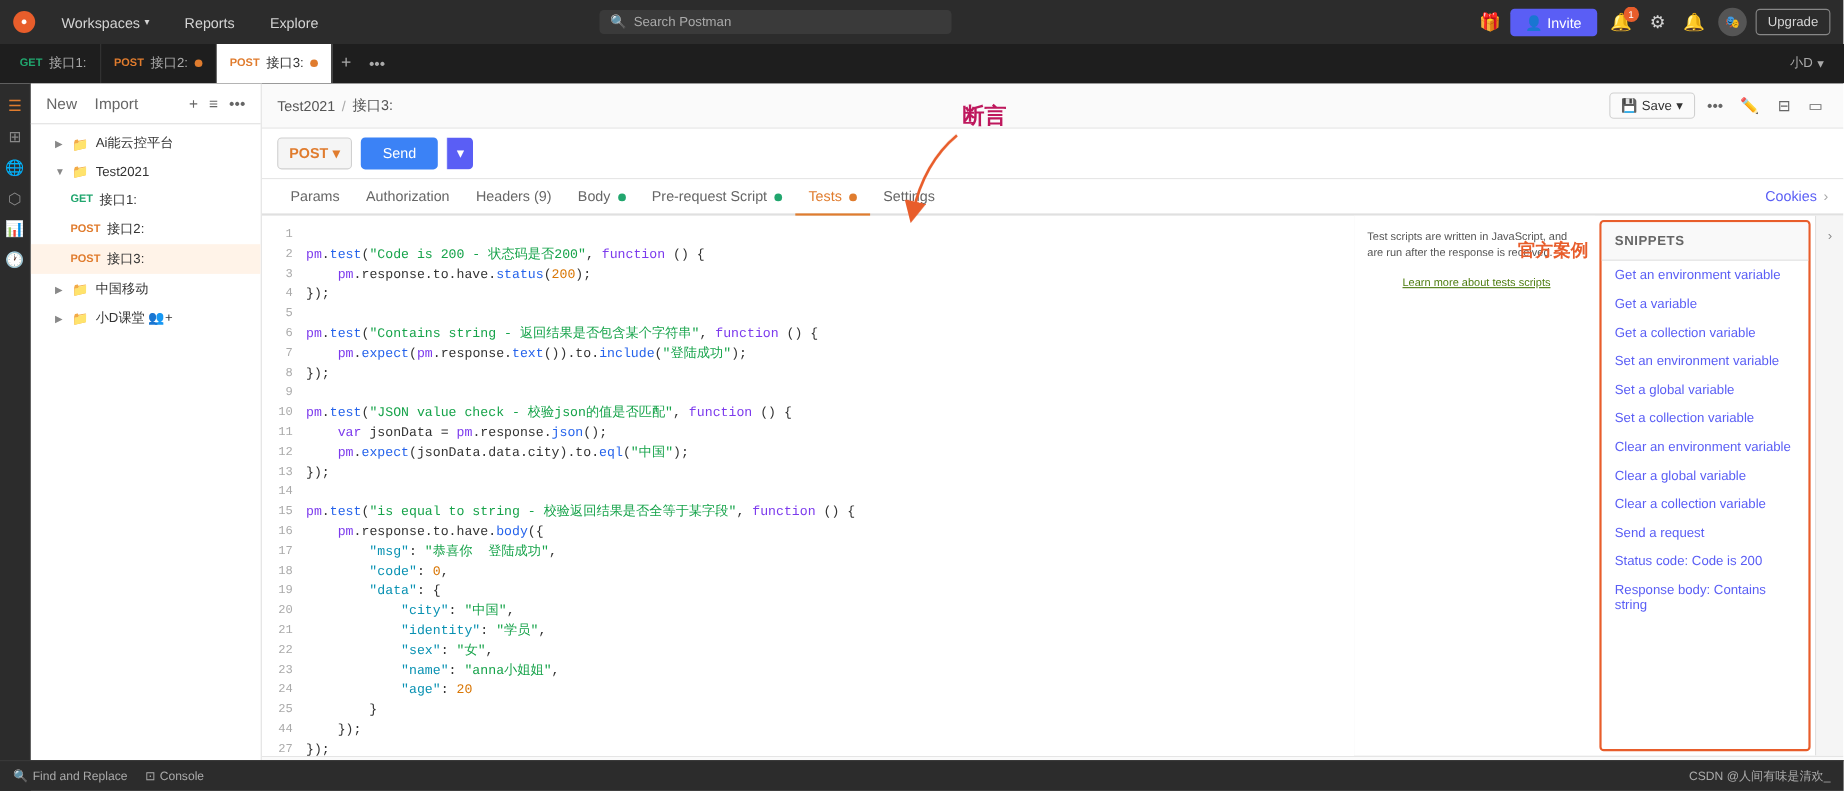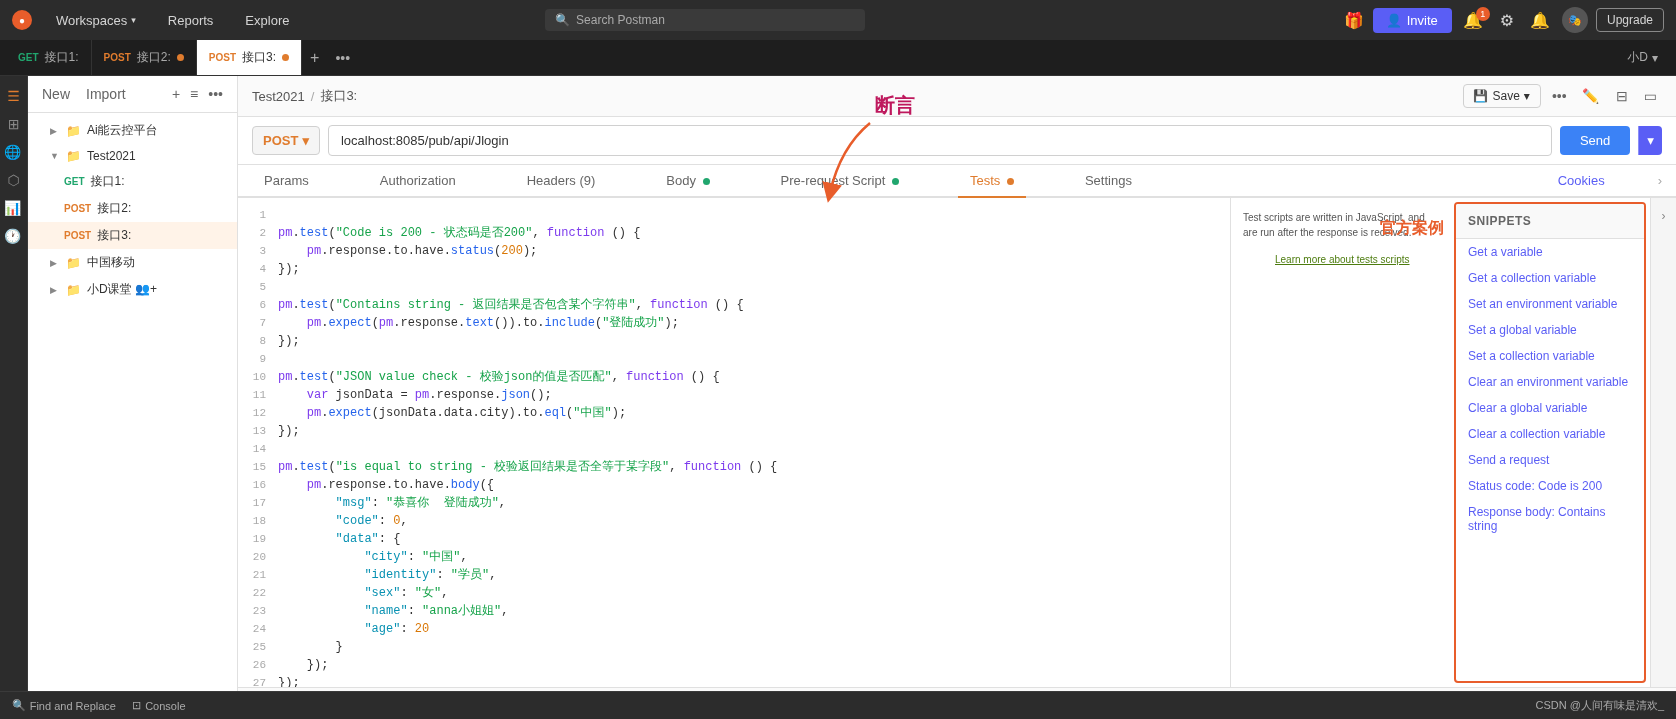--- a/index.html
+++ b/index.html
@@ -67,21 +67,21 @@
     .breadcrumb-icon-btn { background: none; border: none; cursor: pointer; color: #666; font-size: 14px; padding: 3px 5px; border-radius: 3px; }
 
     
     .url-bar { display: flex; align-items: center; padding: 8px 14px; gap: 8px; border-bottom: 1px solid #e0e0e0; background: #fff; }
     .method-select { background: #f5f5f5; border: 1px solid #d0d0d0; padding: 6px 10px; border-radius: 4px; cursor: pointer; font-size: 13px; font-weight: bold; color: #e07c2e; display: flex; align-items: center; gap: 4px; }
     .url-input { flex: 1; border: 1px solid #d0d0d0; padding: 7px 12px; border-radius: 4px; font-size: 13px; color: #333; outline: none; }
     .send-btn { background: #3b82f6; color: white; border: none; padding: 7px 20px; border-radius: 4px; cursor: pointer; font-size: 13px; font-weight: 500; display: flex; align-items: center; gap: 4px; }
     .send-btn-arrow { background: #5a5ef5; color: white; border: none; border-left: 1px solid rgba(255,255,255,0.3); padding: 7px 8px; border-radius: 0 4px 4px 0; cursor: pointer; }
 
     
-    .request-tabs { display: flex; align-items: center; padding: 0 14px; border-bottom: 2px solid #e0e0e0; background: #fff; gap: 47px; }
+    .request-tabs { display: flex; align-items: center; padding: 0 14px; border-bottom: 2px solid #e0e0e0; background: #fff; }
     .req-tab { padding: 8px 12px; font-size: 13px; color: #666; cursor: pointer; border-bottom: 2px solid transparent; margin-bottom: -2px; white-space: nowrap; }
     .req-tab.active { color: #e07c2e; border-bottom: 2px solid #e07c2e; }
     .req-tab .tab-dot { width: 7px; height: 7px; border-radius: 50%; background: #21a66e; display: inline-block; margin-left: 3px; }
     .req-tab .tab-dot-orange { background: #e07c2e; }
     .cookies-link { margin-left: auto; color: #5a5ef5; cursor: pointer; font-size: 13px; }
 
     
     .editor-area { display: flex; flex: 1; overflow: hidden; }
     .code-editor { flex: 1; background: #fff; overflow-y: auto; font-family: 'Courier New', monospace; font-size: 12px; padding: 8px 0; min-width: 0; }
     .code-line { display: flex; min-height: 18px; }
@@ -271,21 +271,20 @@
         <button class="breadcrumb-icon-btn">⊟</button>
         <button class="breadcrumb-icon-btn">▭</button>
       </div>
     </div>
 
     <div class="url-bar">
       <div class="method-select">
         <span>POST</span>
         <span>▾</span>
       </div>
-      <input class="url-input" value="localhost:8085/pub/api/Jlogin" style="">
       <button class="send-btn">
         <span>Send</span>
       </button>
       <button class="send-btn-arrow">▾</button>
     </div>
 
     <div class="request-tabs">
       <div class="req-tab">Params</div>
       <div class="req-tab">Authorization</div>
       <div class="req-tab">Headers (9)</div>
@@ -394,39 +393,40 @@
         </div>
         <div class="code-line">
           <span class="line-num">24</span>
           <span class="line-content">            <span class="c-teal">"age"</span>: <span class="c-orange">20</span></span>
         </div>
         <div class="code-line">
           <span class="line-num">25</span>
           <span class="line-content">        }</span>
         </div>
         <div class="code-line">
-          <span class="line-num">26</span>
+          <span class="line-num">44</span>
           <span class="line-content">    });</span>
         </div>
         <div class="code-line">
           <span class="line-num">27</span>
           <span class="line-content">});</span>
         </div>
 
       </div>
 
       <div class="info-panel" style="width:220px;border-left:1px solid #e0e0e0;padding:12px;font-size:10px;color:#555;line-height:1.5;">
         <div>Test scripts are written in JavaScript, and are run after the response is received.</div>
         <div style="margin-top:4px">
           <span class="info-link">Learn more about tests scripts</span>
         </div>
       </div>
 
       <div style="width:192px;border:2px solid #e85d2b;margin:4px;border-radius:4px;overflow-y:auto;background:#fff;">
         <div class="snippets-header">SNIPPETS</div>
+        <div class="snippet-item">Get an environment variable</div>
         <div class="snippet-item">Get a variable</div>
         <div class="snippet-item">Get a collection variable</div>
         <div class="snippet-item">Set an environment variable</div>
         <div class="snippet-item">Set a global variable</div>
         <div class="snippet-item">Set a collection variable</div>
         <div class="snippet-item">Clear an environment variable</div>
         <div class="snippet-item">Clear a global variable</div>
         <div class="snippet-item">Clear a collection variable</div>
         <div class="snippet-item">Send a request</div>
         <div class="snippet-item">Status code: Code is 200</div>

